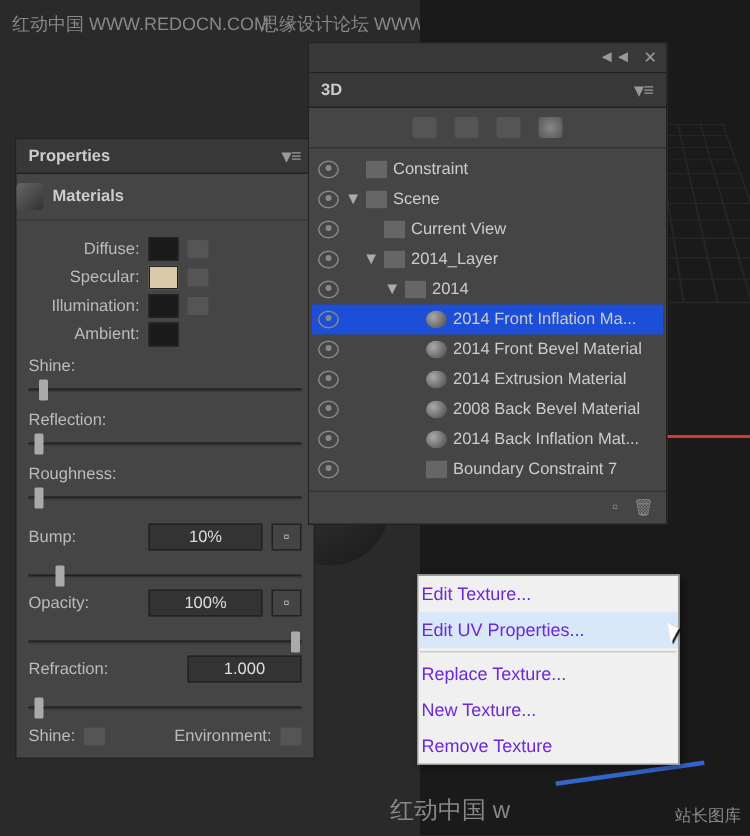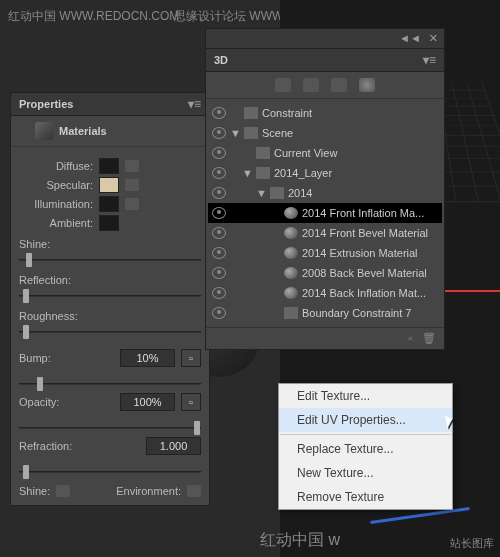--- a/index.html
+++ b/index.html
@@ -12,61 +12,61 @@
 .grid{position:absolute;top:30px;right:0;width:200px;height:200px;background-image:repeating-linear-gradient(0deg,#333 0,#333 1px,transparent 1px,transparent 18px),repeating-linear-gradient(90deg,#333 0,#333 1px,transparent 1px,transparent 18px);transform:perspective(400px) rotateX(55deg);opacity:.5}
 .axis-r{position:absolute;top:290px;right:0;width:80px;height:2px;background:#d33}
 .axis-b{position:absolute;bottom:40px;right:30px;width:100px;height:3px;background:#36c;transform:rotate(-8deg)}
 .obj3d{position:absolute;bottom:180px;right:240px;width:80px;height:80px;background:radial-gradient(circle at 30% 30%,#444,#000);border-radius:50%;opacity:.4}
 
 
 .props{position:absolute;left:10px;top:92px;width:200px;background:#454545;border:1px solid #222;z-index:5}
 .panel-head{background:#383838;padding:4px 8px;display:flex;align-items:center;justify-content:space-between;border-bottom:1px solid #222}
 .panel-head span{font-weight:bold}
 .collapse{color:#999;font-size:12px}
-.mat-row{padding:6px 24px;display:flex;align-items:center;gap:6px;border-bottom:1px solid #383838}
+.mat-row{padding:6px 0;display:flex;align-items:center;gap:6px;border-bottom:1px solid #383838}
 .mat-ico{width:18px;height:18px;background:linear-gradient(135deg,#666,#333);border-radius:3px;display:inline-block}
 .body{padding:8px}
 .prow{display:flex;align-items:center;margin:3px 0;gap:6px}
 .plabel{width:74px;text-align:right;color:#bbb}
 .sw{width:20px;height:16px;border:1px solid #222;display:inline-block}
 .fldico{width:14px;height:12px;background:#555;display:inline-block;border-radius:1px}
 .slabel{display:block;margin:7px 0 3px;color:#bbb}
 .slider{width:100%;height:14px;position:relative}
 .track{position:absolute;top:6px;left:0;right:0;height:2px;background:#333;border-top:1px solid #222}
 .thumb{position:absolute;top:0;width:6px;height:14px;background:#aaa;border-radius:1px}
 .nrow{display:flex;align-items:center;gap:6px;margin:2px 0 10px}
 .nlabel{flex:1;color:#bbb}
-.num{width:55px;height:18px;background:#333;border:1px solid #222;text-align:center;line-height:17px;color:#ddd;display:flex;align-items:center;justify-content:center}
+.num{width:76px;height:18px;background:#333;border:1px solid #222;text-align:center;line-height:17px;color:#ddd;display:flex;align-items:center;justify-content:center}
 .docbtn{width:20px;height:18px;background:#444;border:1px solid #222;display:flex;align-items:center;justify-content:center}
 .brow{display:flex;align-items:center;gap:6px;margin-top:6px}
 .blab{color:#bbb}
 
 
 .p3d{position:absolute;left:205px;top:28px;width:240px;background:#454545;border:1px solid #222;z-index:6}
 .winbar{display:flex;justify-content:flex-end;gap:8px;padding:3px 6px;background:#383838;border-bottom:1px solid #222}
 .wbtn{color:#999;font-size:11px}
 .tbar{padding:6px;display:flex;gap:12px;justify-content:center;border-bottom:1px solid #333}
 .tico{width:16px;height:14px;background:#555;display:inline-block;border-radius:2px}
 .tico.bulb{background:radial-gradient(circle,#888,#555)}
 .tree{padding:4px 2px;max-height:260px;overflow:hidden}
 .trow{display:flex;align-items:center;gap:4px;padding:2px 4px;min-height:20px}
-.trow.sel{background:#000000}
+.trow.sel{background:#1d4ed8}
 .eye{width:14px;height:12px;border:1px solid #888;border-radius:50% 50%;display:inline-block;position:relative}
 .eye::after{content:"";position:absolute;left:4px;top:2px;width:4px;height:4px;background:#888;border-radius:50%}
 .tw{width:10px;text-align:center;color:#aaa}
 .nico{width:14px;height:12px;background:#666;display:inline-block}
 .nico.sph{border-radius:50%;background:radial-gradient(circle at 35% 35%,#aaa,#444)}
 .tlabel{flex:1;white-space:nowrap;overflow:hidden;text-overflow:ellipsis}
 .i1{padding-left:12px}.i2{padding-left:26px}.i3{padding-left:40px}
 .tfoot{display:flex;justify-content:flex-end;gap:10px;padding:4px 8px;border-top:1px solid #333}
 .tfico{color:#888}
 
 
 .ctx{position:absolute;left:278px;top:383px;width:175px;background:#f0f0f0;border:1px solid #999;box-shadow:2px 2px 6px rgba(0,0,0,.4);z-index:20}
-.ctx .ci{padding:5px 18px;color:#404040;font-size:12px}
+.ctx .ci{padding:5px 2px;color:#6d28d9;font-size:12px}
 .ctx .ci:hover,.ctx .ci.hov{background:#d8e8f8}
 .ctx .sep{height:1px;background:#ccc;margin:2px 1px}
 .cursor{position:absolute;left:445px;top:415px;z-index:30;font-size:16px;color:#000;transform:rotate(-10deg)}
 .cursor::before{content:"";position:absolute;width:0;height:0;border-left:7px solid #fff;border-top:5px solid transparent;border-bottom:9px solid transparent;filter:drop-shadow(1px 1px 0 #000)}
 </style>
 </head>
 <body>
 
 <div class="wm-tl">红动中国 WWW.REDOCN.COM</div>
 <div class="wm-tr">思缘设计论坛 WWW.MISSYUAN.COM</div>

